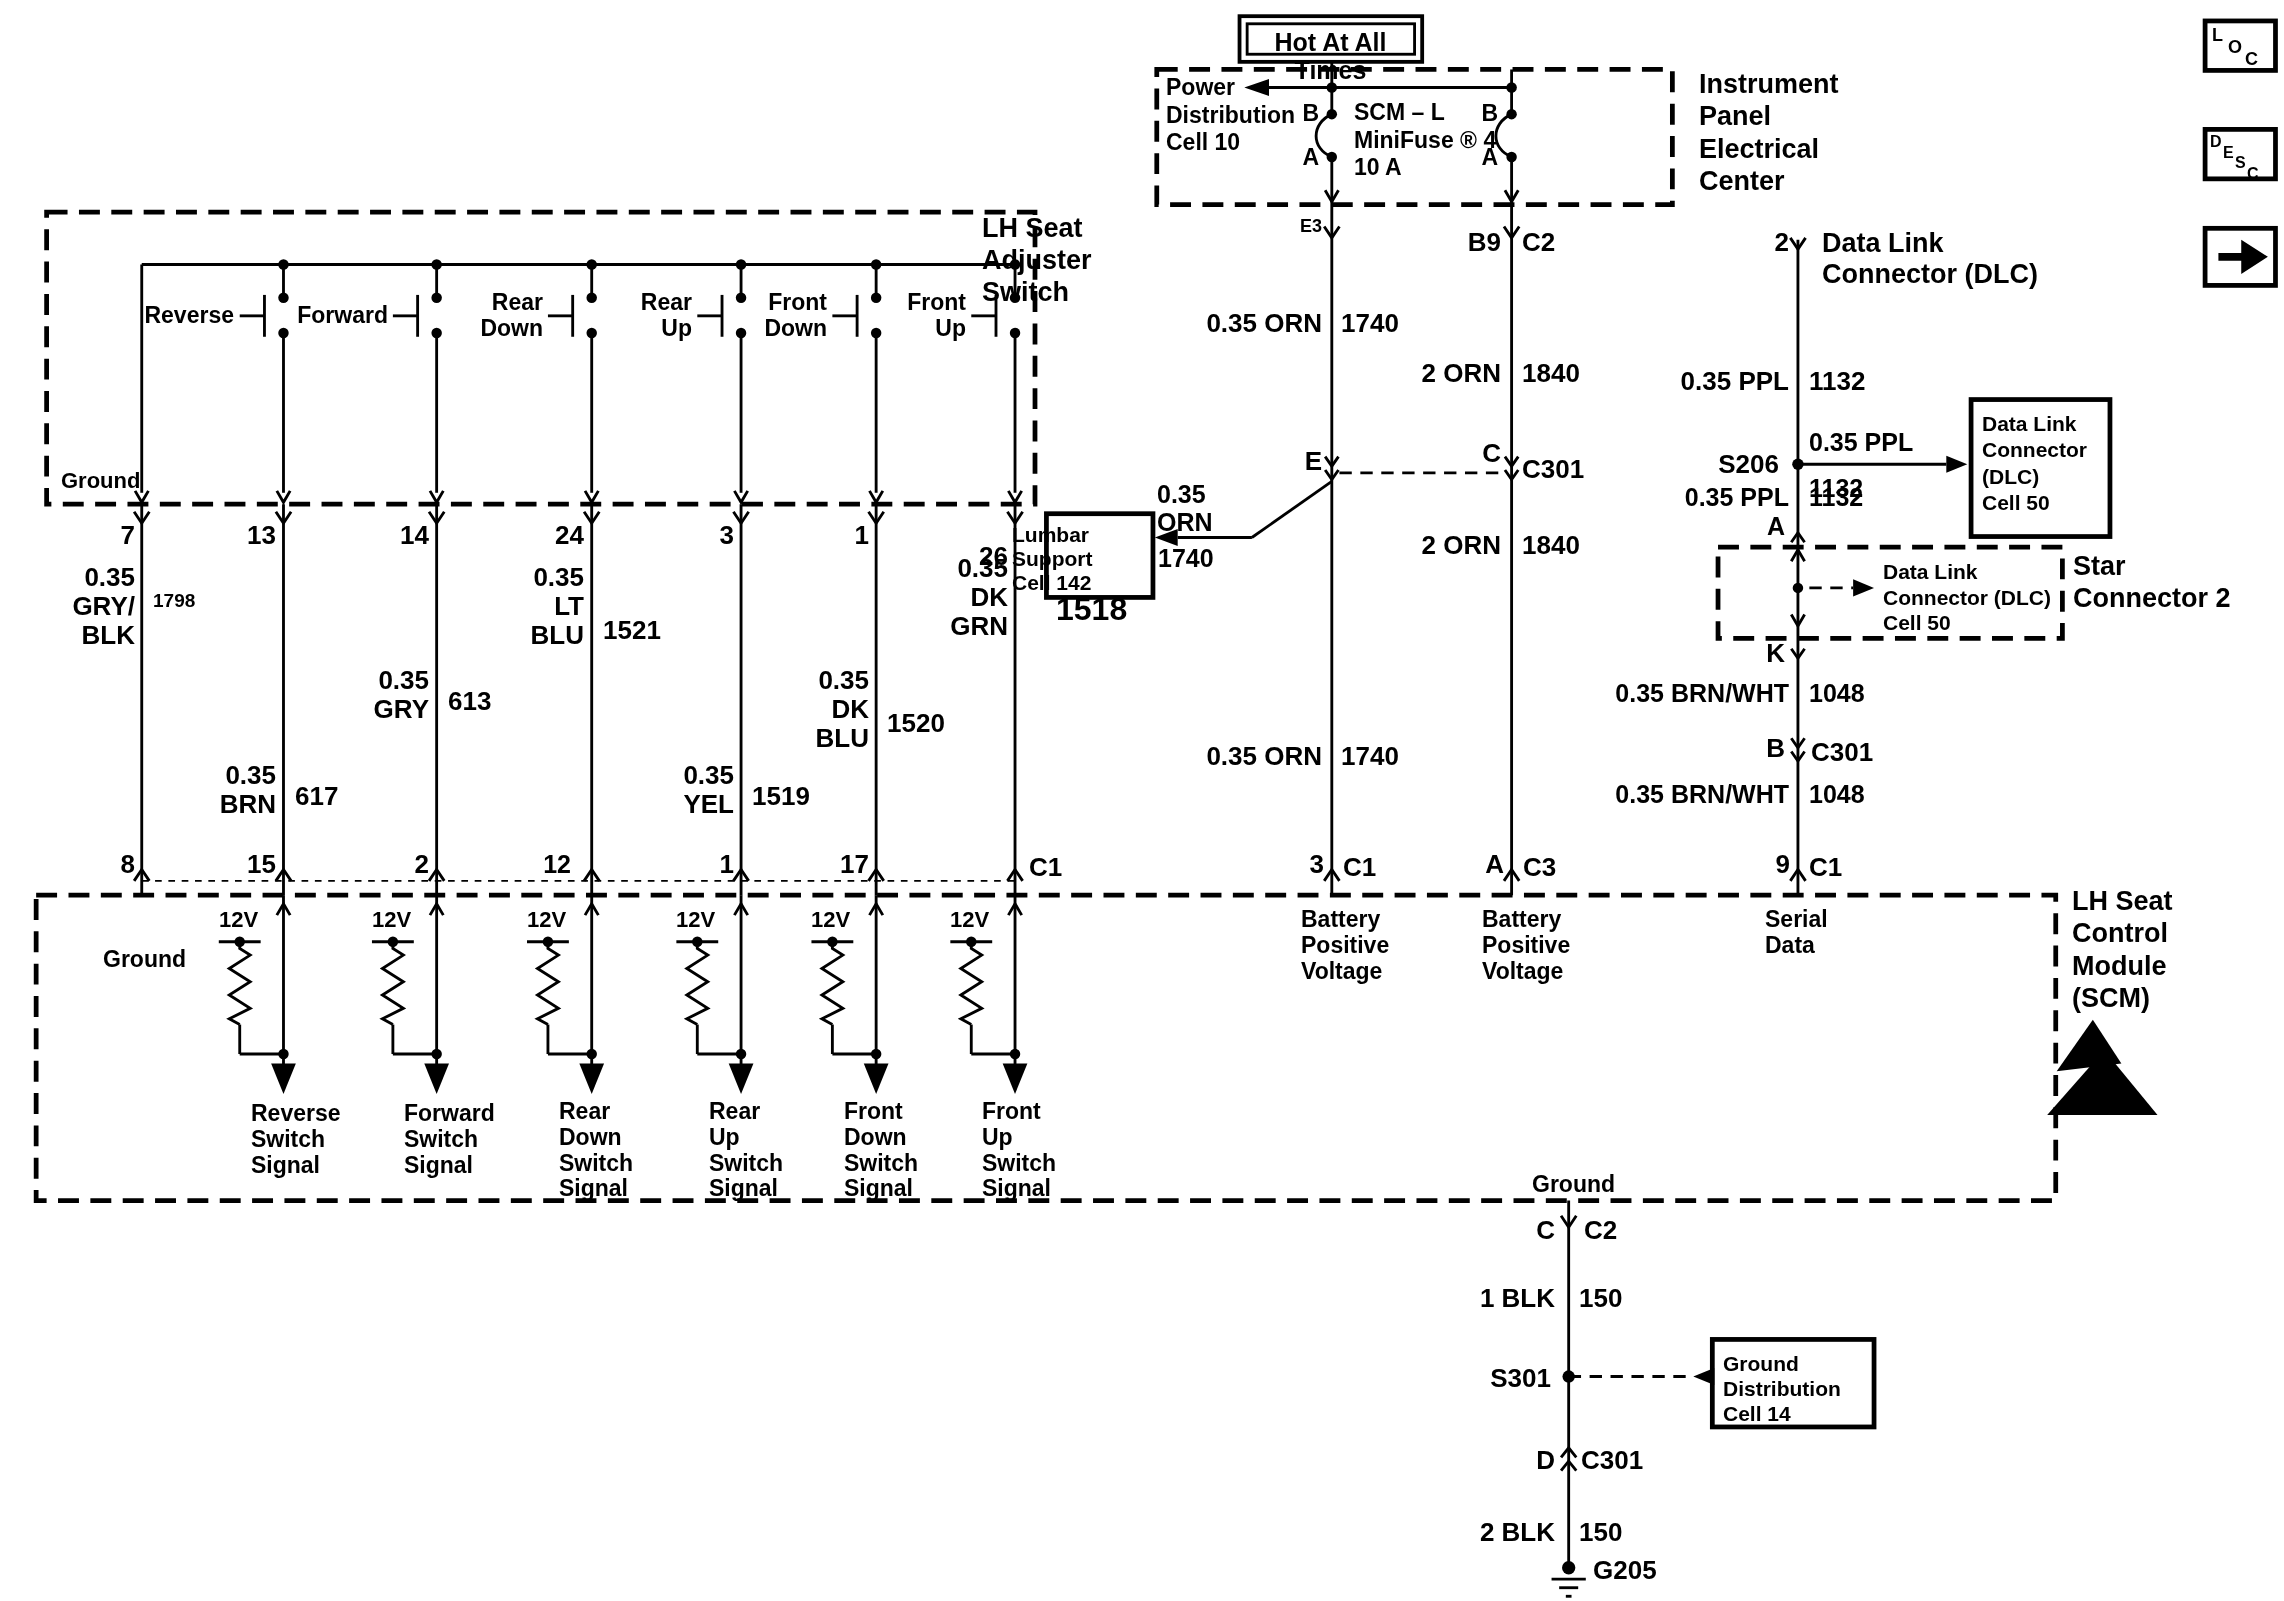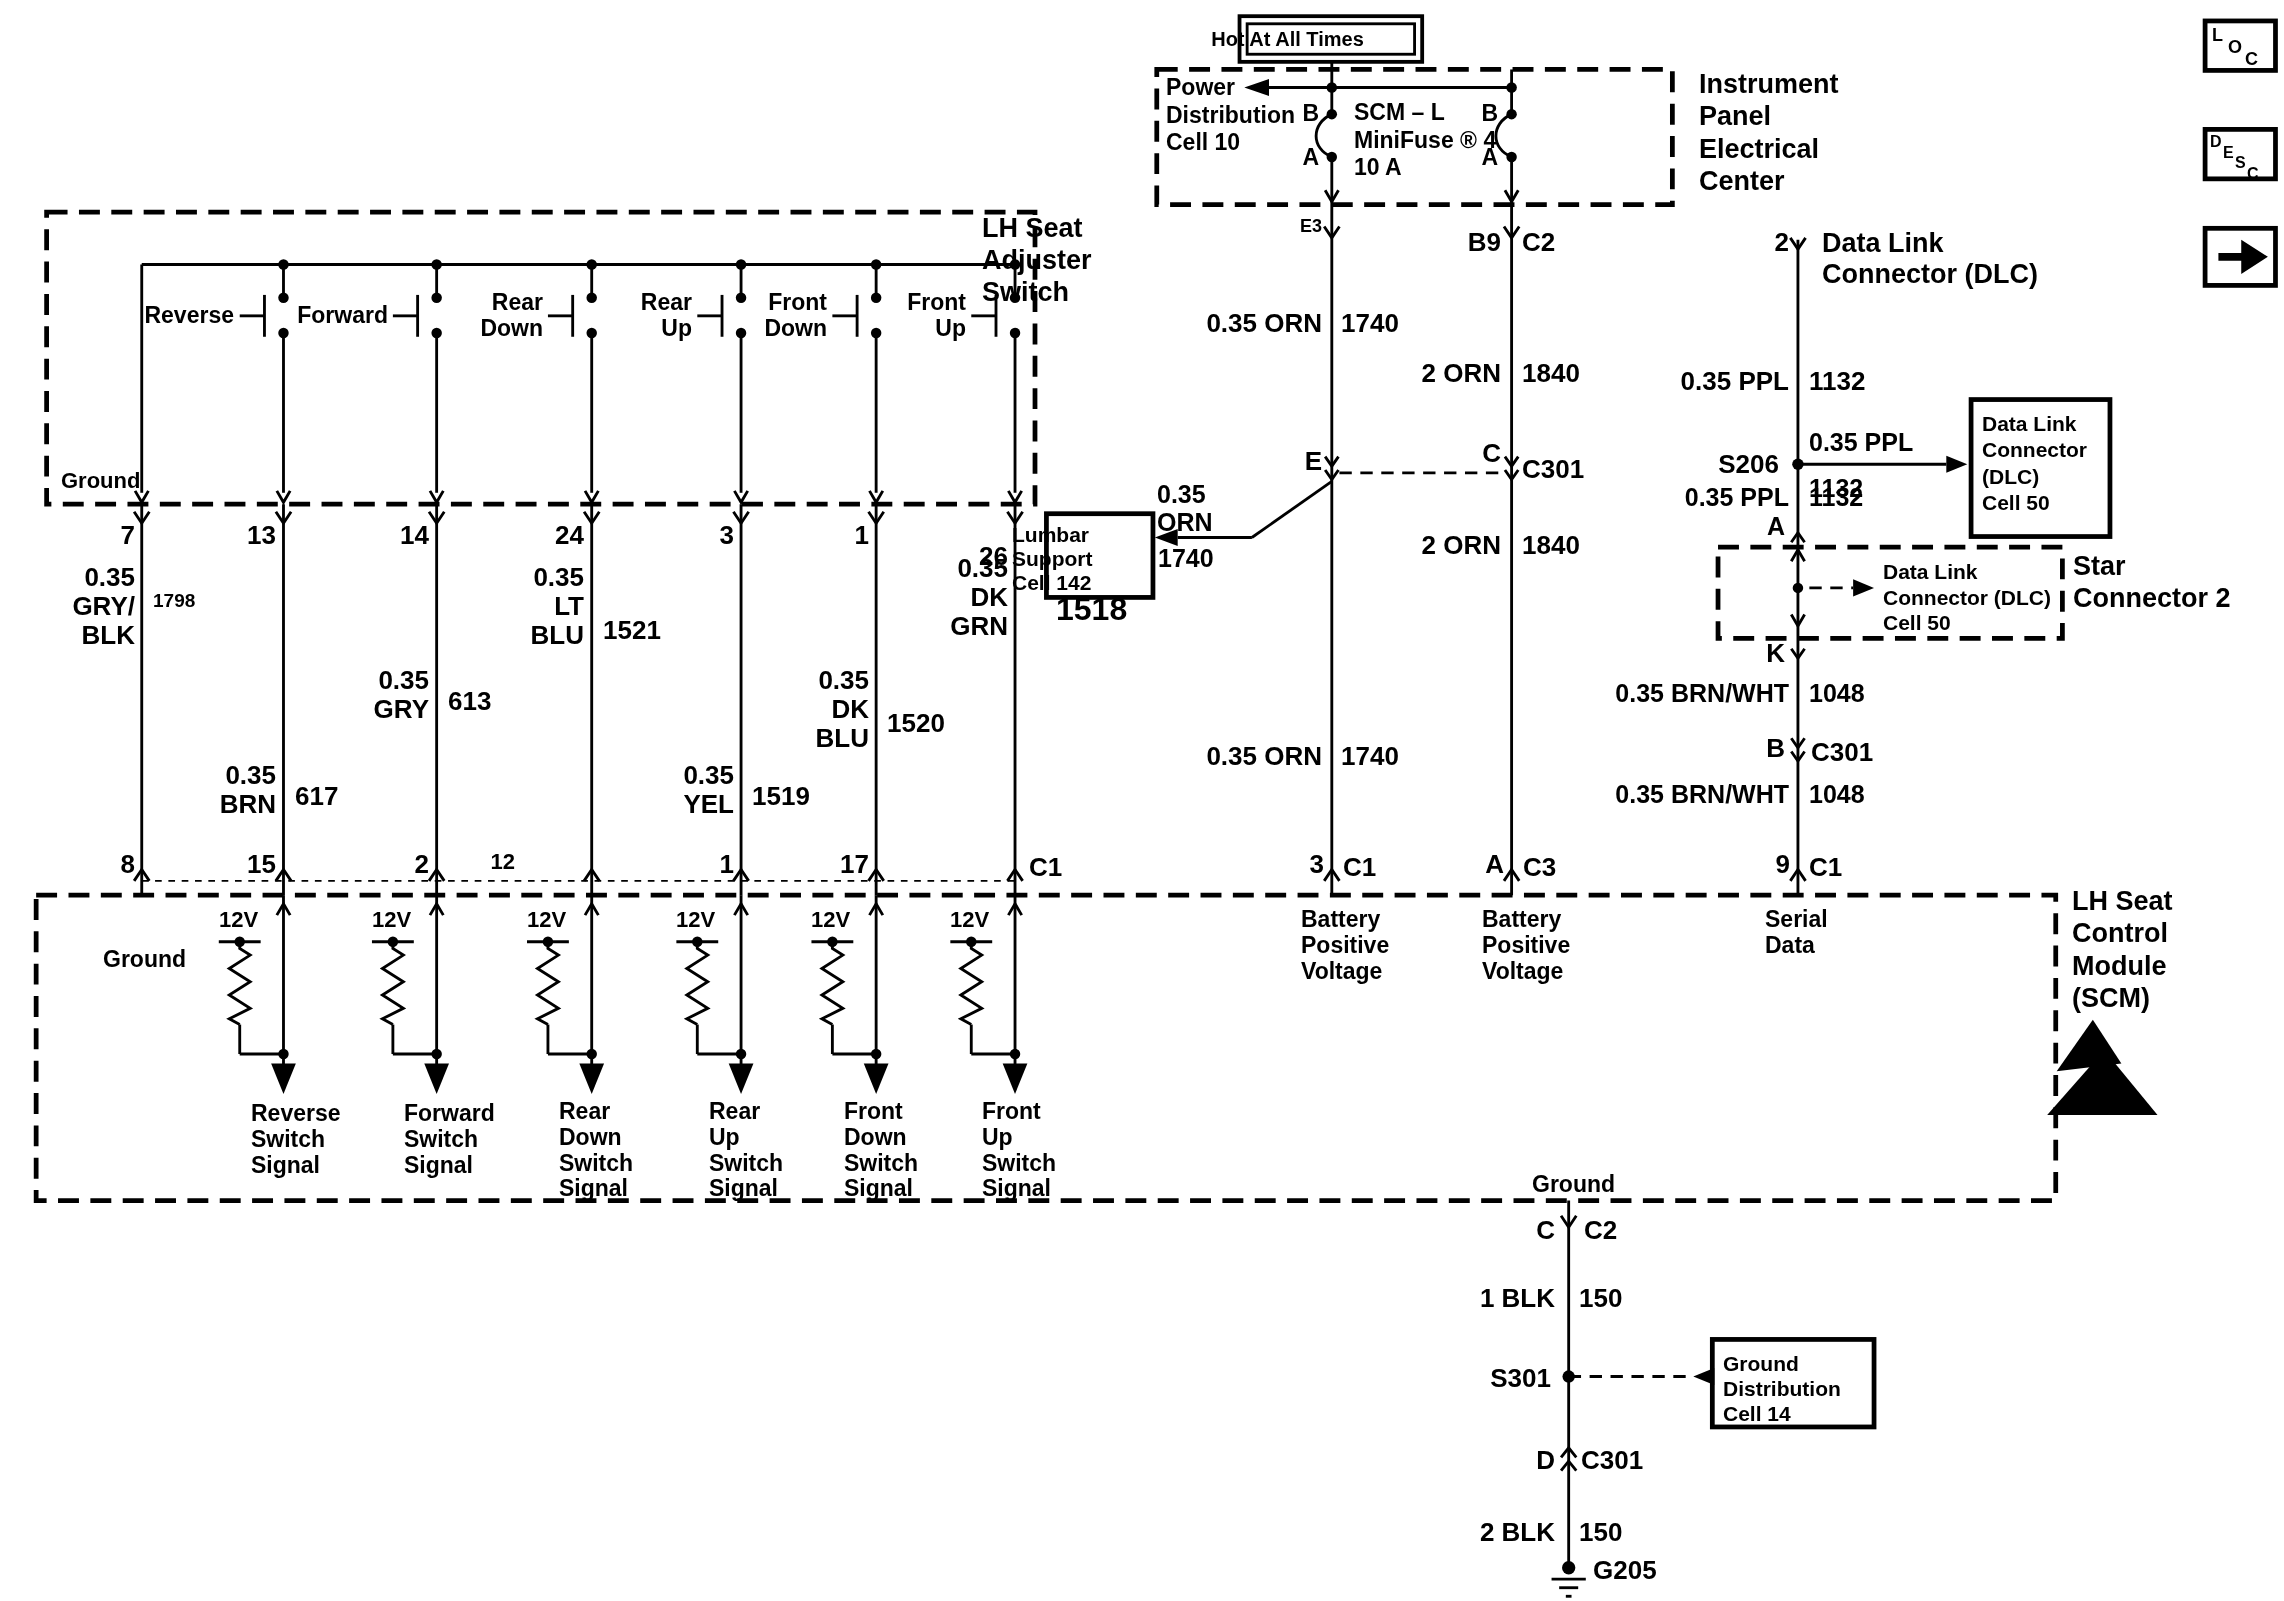--- a/index.html
+++ b/index.html
@@ -198,21 +198,21 @@
 </svg>
 
 <div class="t" style="left:2212px;top:25px;font-size:18px">L</div>
 <div class="t" style="left:2228px;top:37px;font-size:18px">O</div>
 <div class="t" style="left:2245px;top:49px;font-size:18px">C</div>
 <div class="t" style="left:2210px;top:133px;font-size:16px">D</div>
 <div class="t" style="left:2223px;top:144px;font-size:16px">E</div>
 <div class="t" style="left:2235px;top:154px;font-size:16px">S</div>
 <div class="t" style="left:2247px;top:165px;font-size:16px">C</div>
 
-<div class="t ctr" style="left:1196px;top:27.6px;width:183px;font-size:20px">Hot At All Times</div>
+<div class="t ctr" style="left:1239px;top:27.6px;width:183px;font-size:25px">Hot At All Times</div>
 <div class="t" style="left:1166px;top:74px;line-height:1.2">Power
 Distribution
 Cell 10</div>
 <div class="t ra" style="right:966px;top:101px">B</div>
 <div class="t ra" style="right:966px;top:145px">A</div>
 <div class="t" style="left:1354px;top:99px;line-height:1.2">SCM – L
 MiniFuse ® 4
 10 A</div>
 <div class="t ra" style="right:787px;top:101px">B</div>
 <div class="t ra" style="right:787px;top:145px">A</div>
@@ -265,21 +265,21 @@
 BLU</div>
 <div class="t" style="left:887px;top:709px;font-size:26px">1520</div>
 <div class="t ra" style="right:1277px;top:554px;font-size:26px">0.35
 DK
 GRN</div>
 <div class="t" style="left:1056px;top:592px;font-size:32px">1518</div>
 
 <div class="t ra" style="right:2150px;top:850px;font-size:26px">8</div>
 <div class="t ra" style="right:2009px;top:850px;font-size:26px">15</div>
 <div class="t ra" style="right:1856px;top:850px;font-size:26px">2</div>
-<div class="t ra" style="right:1770px;top:850px;font-size:22px">12</div>
+<div class="t ra" style="right:1714px;top:850px;font-size:25px">12</div>
 <div class="t ra" style="right:1551px;top:850px;font-size:26px">1</div>
 <div class="t ra" style="right:1416px;top:850px;font-size:26px">17</div>
 <div class="t" style="left:1029px;top:853px;font-size:26px">C1</div>
 
 <div class="t" style="left:103px;top:947px">Ground</div>
 <div class="t" style="left:219px;top:908px;font-size:22px">12V</div>
 <div class="t" style="left:372px;top:908px;font-size:22px">12V</div>
 <div class="t" style="left:527px;top:908px;font-size:22px">12V</div>
 <div class="t" style="left:676px;top:908px;font-size:22px">12V</div>
 <div class="t" style="left:811px;top:908px;font-size:22px">12V</div>

